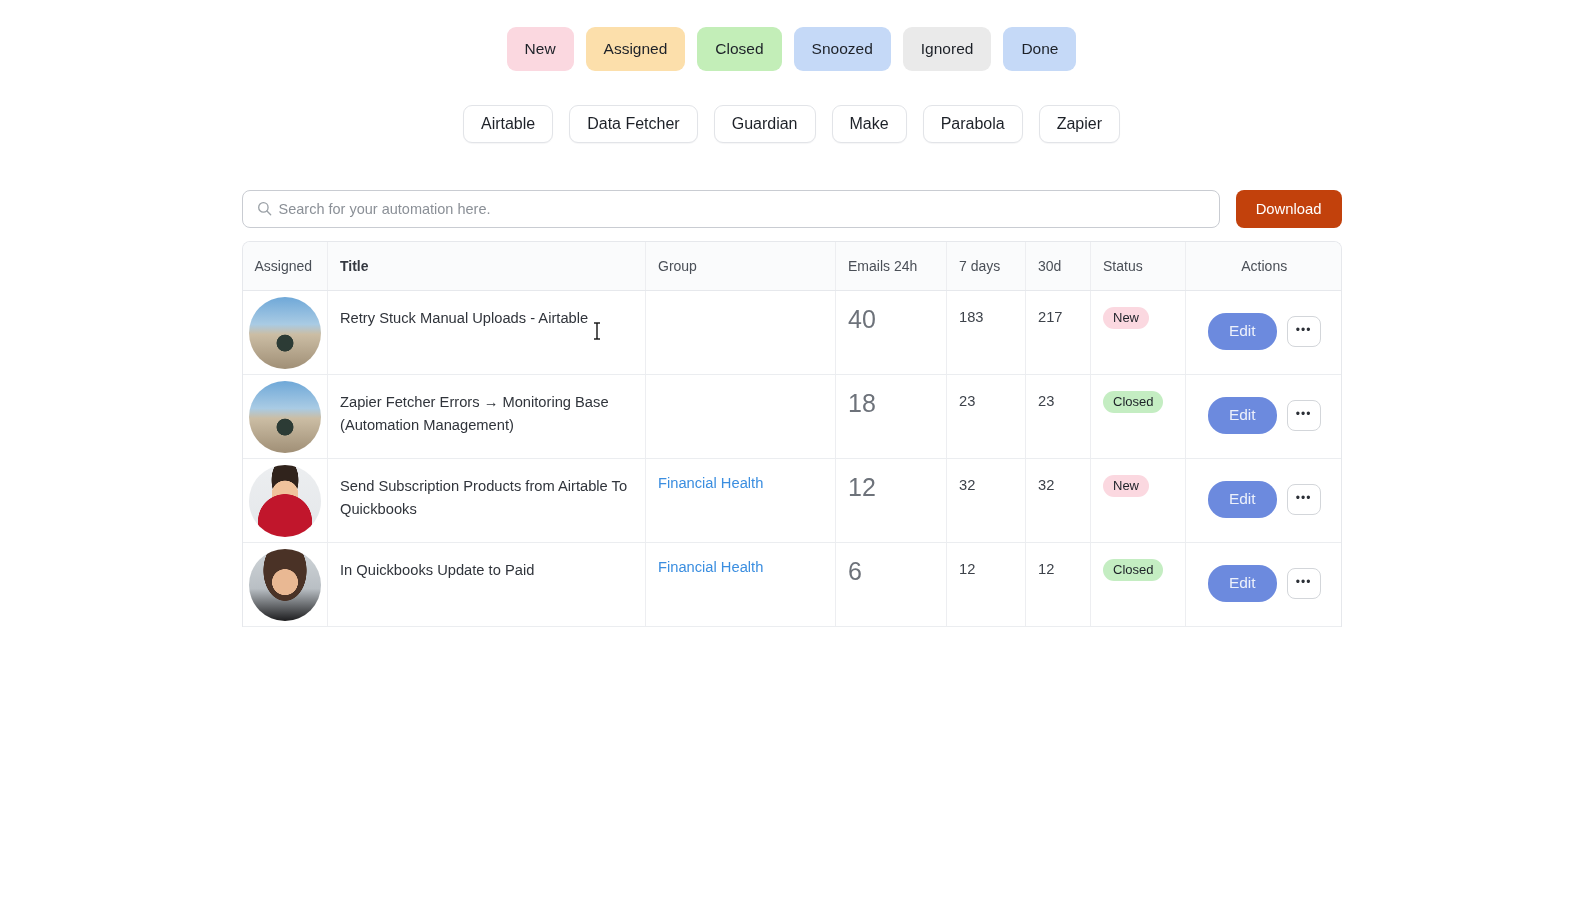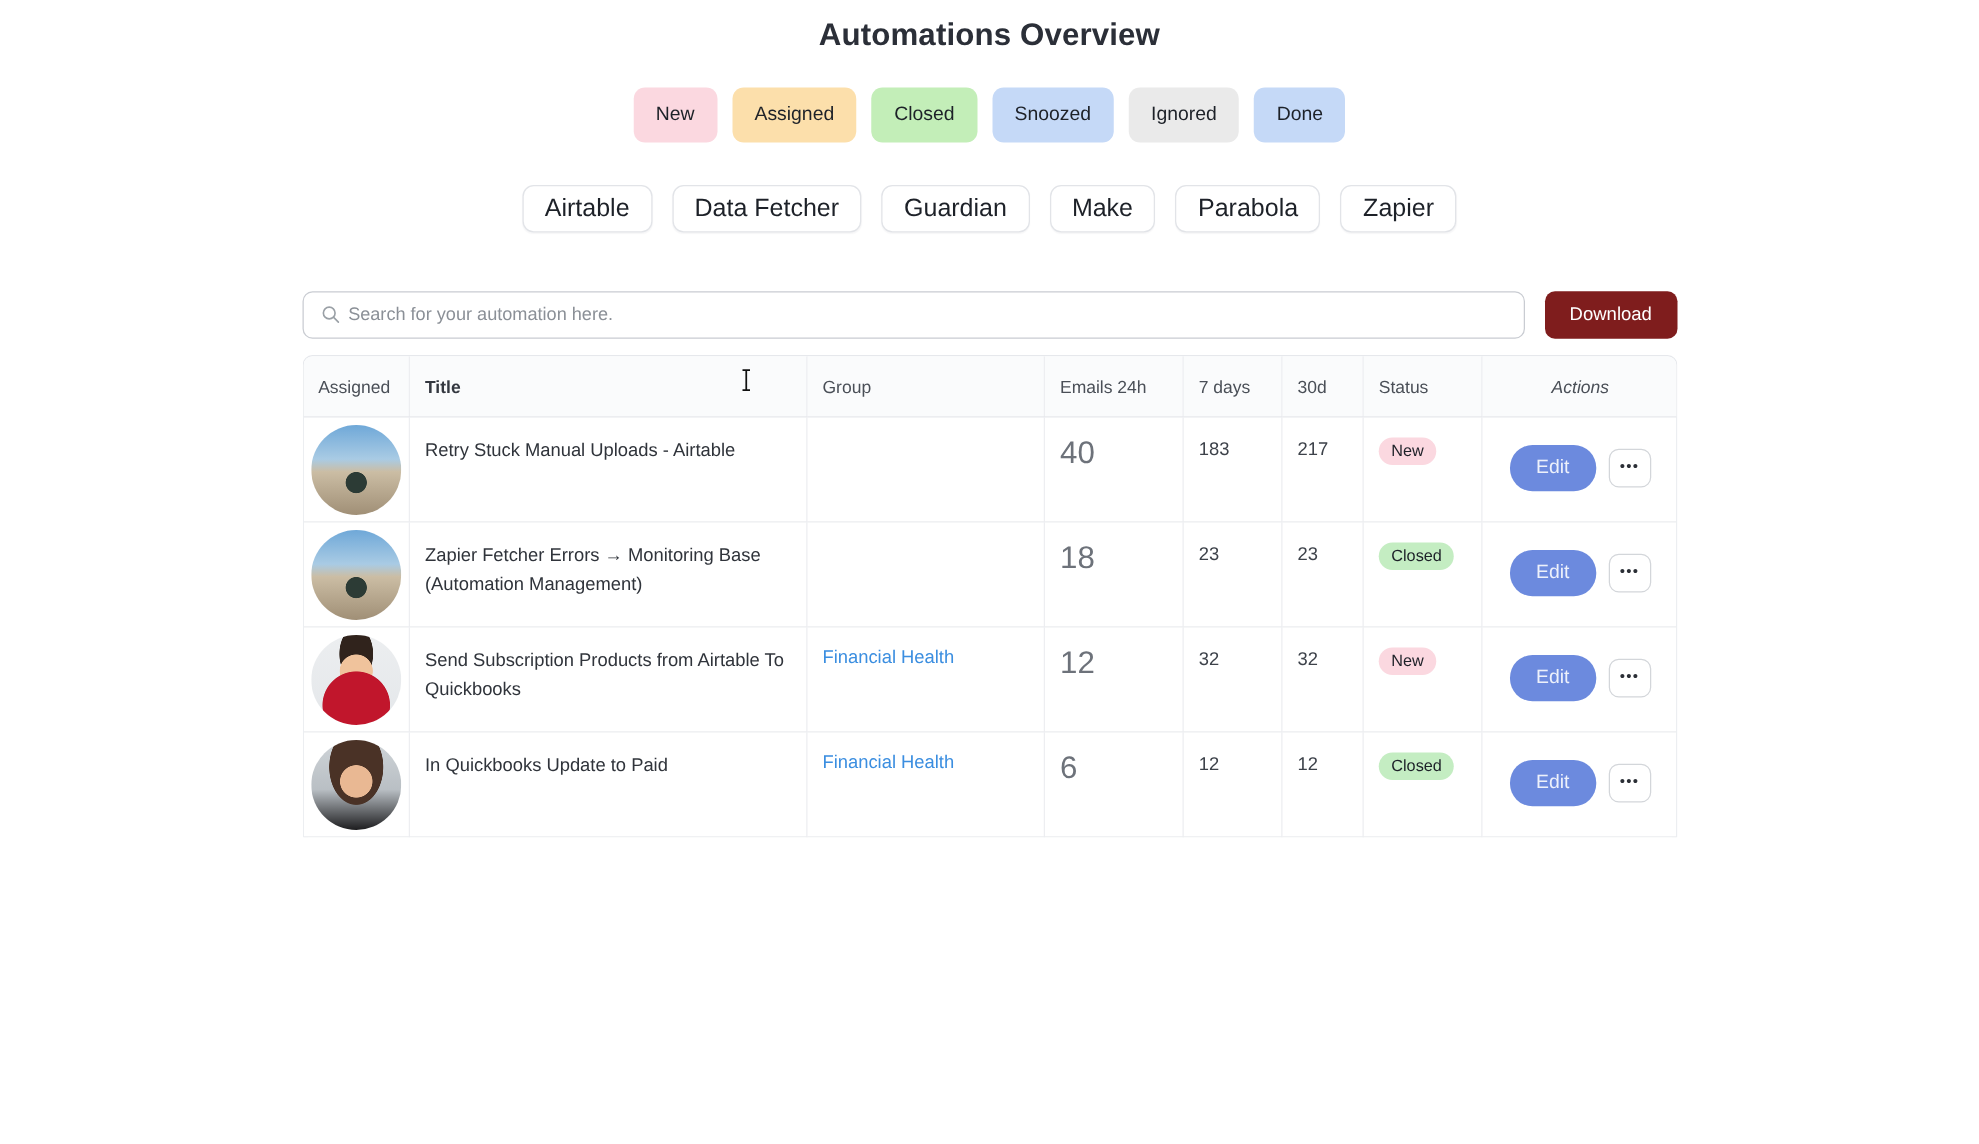--- a/index.html
+++ b/index.html
@@ -58,21 +58,21 @@
     gap: 16px;
     margin-top: 34px;
   }
   .source-chip {
     background: #ffffff;
     border: 1px solid #e2e4e8;
     border-radius: 9px;
     padding: 0 17px;
     height: 38px;
     line-height: 36px;
-    font-size: 20px;
+    font-size: 16px;
     font-family: "Liberation Sans", sans-serif;
     color: #1d2128;
     cursor: pointer;
     box-shadow: 0 1px 1px rgba(16,24,40,.04);
     white-space: nowrap;
   }
 
   
   .search-row {
     display: flex;
@@ -99,21 +99,21 @@
     outline: none;
   }
   .search-input::placeholder { color: #8b9097; }
   .search-icon {
     position: absolute;
     left: 15px; top: 11px;
     width: 15px; height: 15px;
     pointer-events: none;
   }
   .download-button {
-    background: #7f1d1d;
+    background: #c2410c;
     color: #ffffff;
     border: none;
     border-radius: 8px;
     height: 38px;
     padding: 0 20px;
     font-size: 14.8px;
     font-family: "Liberation Sans", sans-serif;
     cursor: pointer;
     white-space: nowrap;
   }
@@ -139,21 +139,21 @@
     font-weight: normal;
     color: #4a4f57;
     text-align: left;
     padding: 14px 12px;
     border-bottom: 1px solid #e6e8ec;
     border-right: 1px solid #edeef1;
     vertical-align: middle;
     height: 48px;
   }
   table.automations thead th.title-col { font-weight: bold; color: #343840; }
-  table.automations thead th:last-child { border-right: none; text-align: center; font-style: italic; }
+  table.automations thead th:last-child { border-right: none; text-align: center; }
 
   col.c-assigned { width: 85px; }
   col.c-title    { width: 318px; }
   col.c-group    { width: 190px; }
   col.c-e24      { width: 111px; }
   col.c-7d       { width: 79px; }
   col.c-30d      { width: 65px; }
   col.c-status   { width: 95px; }
   col.c-actions  { width: 157px; }
 
@@ -276,21 +276,20 @@
     left: 593px; top: 294px;
     width: 8px; height: 20px;
     pointer-events: none;
   }
 </style>
 </head>
 <body>
 
 <div class="page">
 
-  <h1 class="page-title">Automations Overview</h1>
 
   <div class="status-tabs" id="status-tabs">
       <button class="status-tab" style="background: rgb(251, 216, 224);">New</button>
       <button class="status-tab" style="background: rgb(252, 223, 171);">Assigned</button>
       <button class="status-tab" style="background: rgb(195, 238, 184);">Closed</button>
       <button class="status-tab" style="background: rgb(197, 217, 247);">Snoozed</button>
       <button class="status-tab" style="background: rgb(234, 234, 234); text-align: center;">Ignored</button>
       <button class="status-tab" style="background: rgb(197, 217, 247);">Done</button>
     </div>
 

